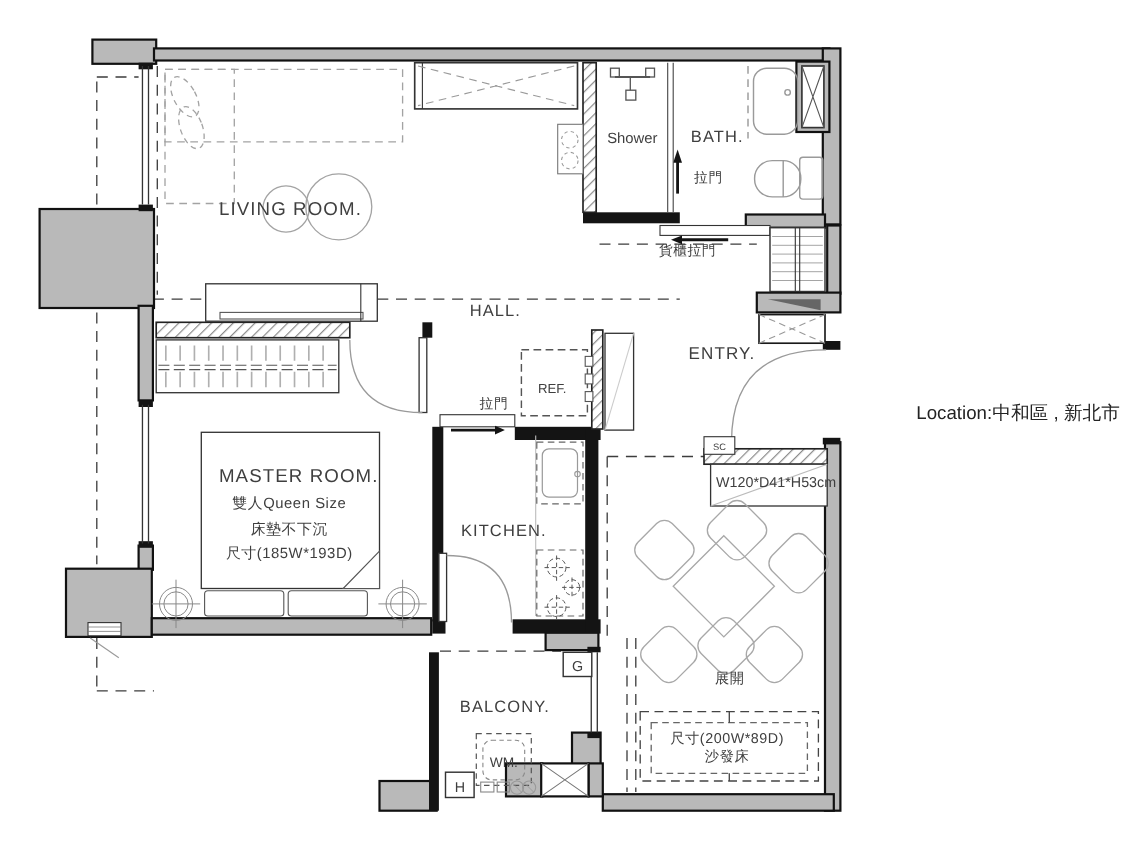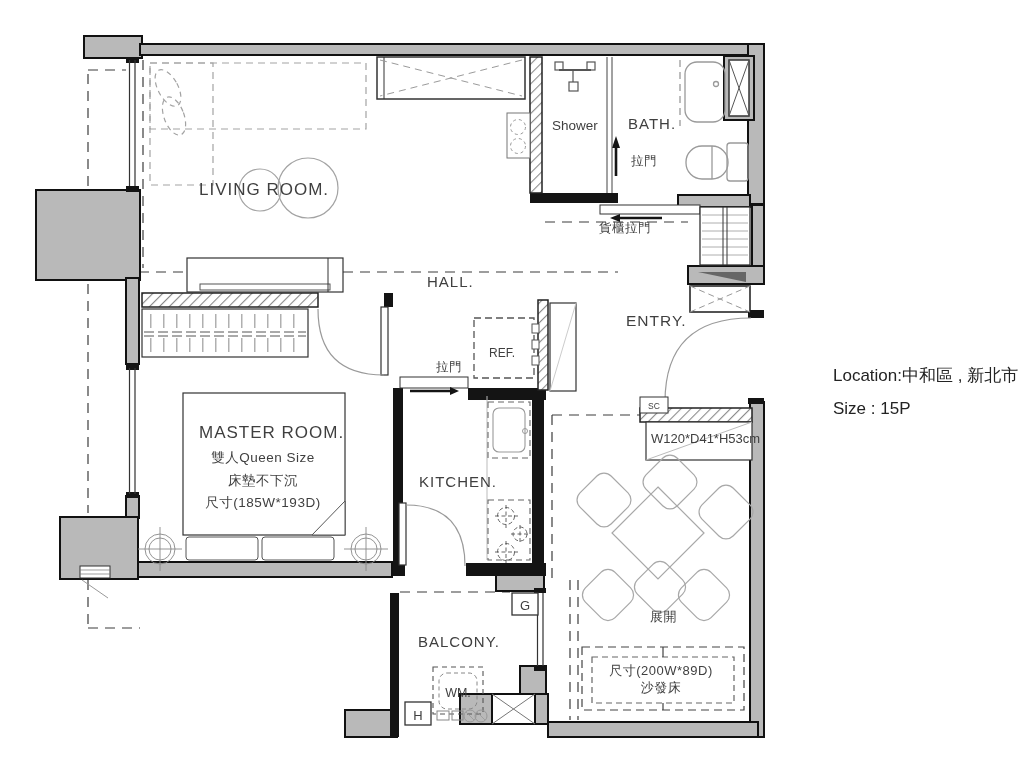--- a/index.html
+++ b/index.html
@@ -276,15 +276,14 @@
     <text x="661" y="692" font-size="13" text-anchor="middle" class="cjk">沙發床</text>
     <text x="418" y="647" font-size="15" class="room-label">BALCONY.</text>
     <text x="458" y="697" font-size="12.5" text-anchor="middle">WM.</text>
     <text x="525" y="610" font-size="13" text-anchor="middle">G</text>
     <text x="418" y="720" font-size="13" text-anchor="middle">H</text>
   </g>
 </svg>
 
 <div id="info-block">
   <div>Location:中和區 , 新北市</div>
-  <div>Size : 15P</div>
 </div>
 </div>
 
 </body></html>

